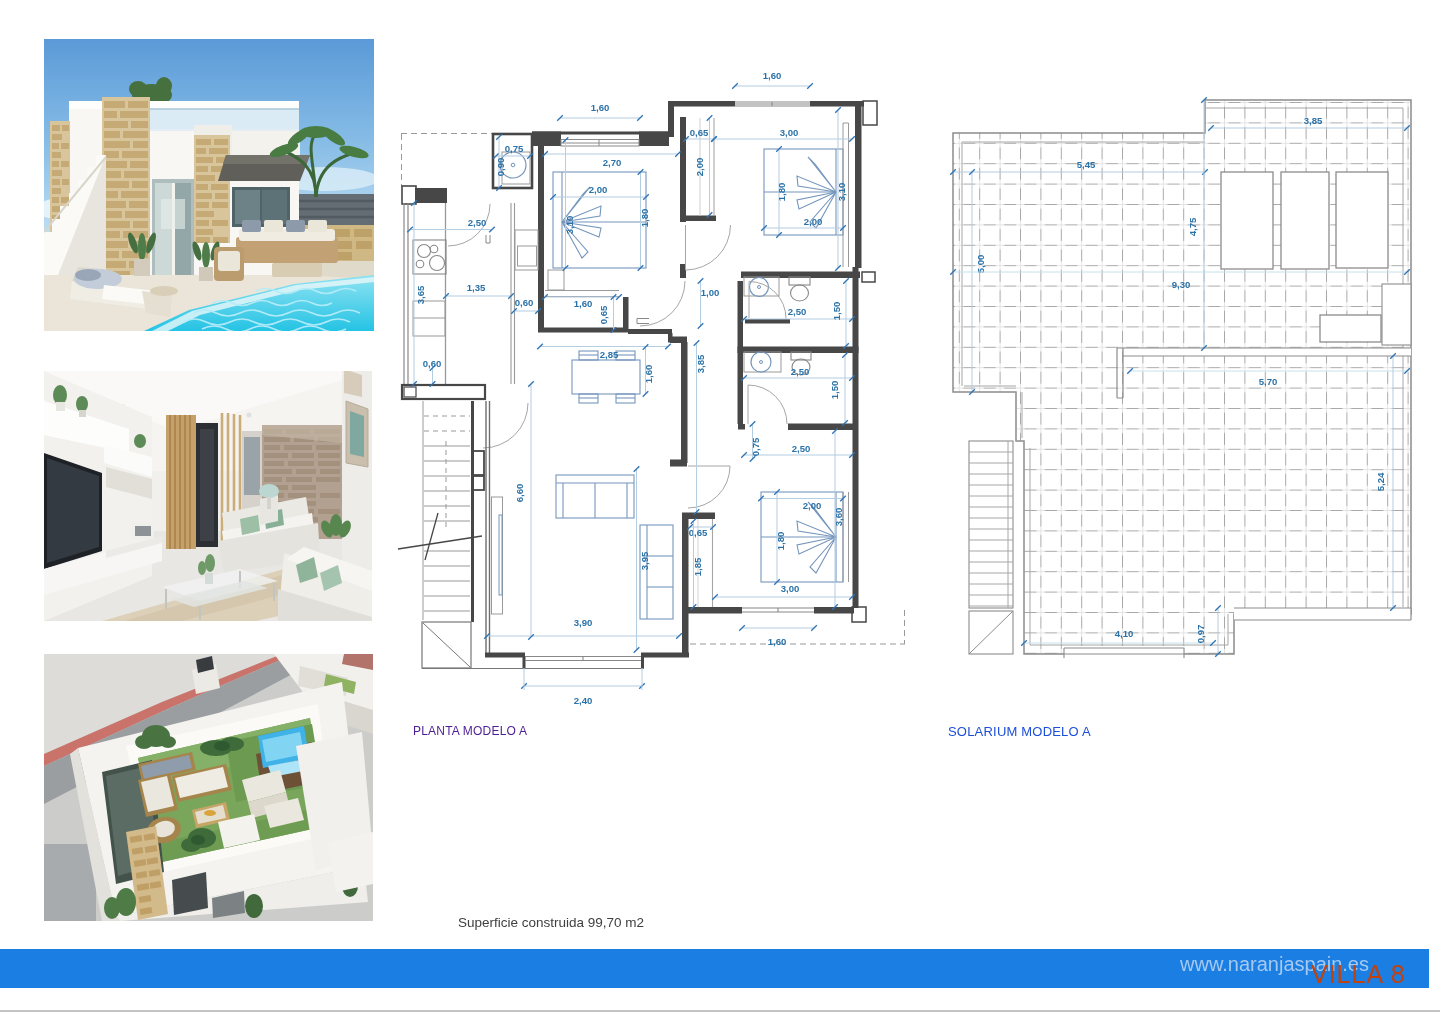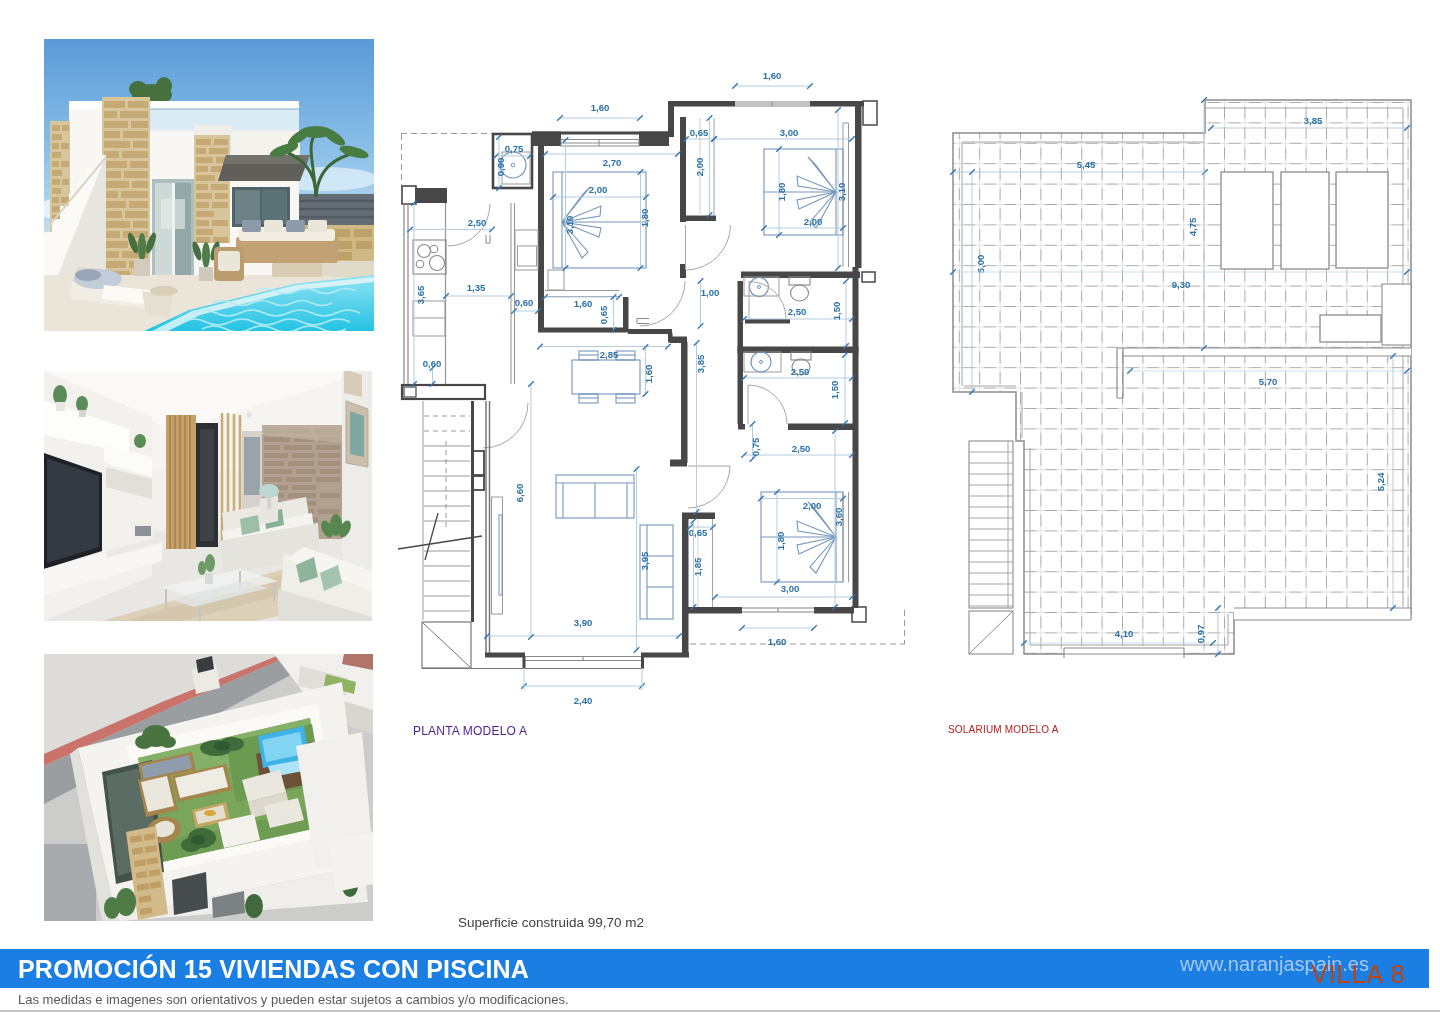--- a/index.html
+++ b/index.html
@@ -943,21 +943,21 @@
 <text x="701" y="567" transform="rotate(-90 701 567)" text-anchor="middle" font-size="9.6" font-weight="bold" fill="#2b72a8">1,85</text>
 <text x="710" y="296" text-anchor="middle" font-size="9.6" font-weight="bold" fill="#2b72a8">1,00</text>
 <text x="432" y="367" text-anchor="middle" font-size="9.6" font-weight="bold" fill="#2b72a8">0,60</text>
 <text x="648" y="561" transform="rotate(-90 648 561)" text-anchor="middle" font-size="9.6" font-weight="bold" fill="#2b72a8">3,95</text>
 <line x1="524" y1="668" x2="524" y2="690" stroke="#b3cde2" stroke-width="1"></line>
       <line x1="642" y1="668" x2="642" y2="690" stroke="#b3cde2" stroke-width="1"></line>
 </svg>
 
 <div class="abs" style="left:413px;top:724px;font-size:12px;letter-spacing:0.2px;color:#4c1d95;">PLANTA MODELO A</div>
 
-<div class="abs" style="left:948px;top:724px;font-size:10px;letter-spacing:0.2px;color:#b91c1c;">SOLARIUM MODELO A</div>
+<div class="abs" style="left:948px;top:724px;font-size:13px;letter-spacing:0.2px;color:#1d4ed8;">SOLARIUM MODELO A</div>
 
 <div class="abs" style="left:458px;top:915px;font-size:13.5px;color:#404040;">Superficie construida 99,70 m2</div>
 
 <svg class="abs" style="left:930px;top:60px" width="510" height="700" viewBox="930 60 510 700" font-family="Liberation Sans, sans-serif">
 <defs>
 <pattern id="tile" width="20.4" height="20.4" patternUnits="userSpaceOnUse">
 <path d="M0 0.5 H20.4 M0.5 0 V20.4" stroke="#dedede" stroke-width="0.8" fill="none"></path>
 <path d="M4.5 0.5 H16.5 M0.5 4.5 V16.5" stroke="#a8a8a8" stroke-width="1" fill="none"></path>
 </pattern>
 </defs>
@@ -1034,22 +1034,20 @@
       <line x1="1210.2" y1="645.8" x2="1215.8" y2="640.2" stroke="#2e74b5" stroke-width="1.3"></line>
       <text x="1124" y="637" text-anchor="middle" font-size="9.6" font-weight="bold" fill="#2b72a8">4,10</text>
 <line x1="1218" y1="608" x2="1218" y2="654" stroke="#b3cde2" stroke-width="1"></line>
       <line x1="1215.2" y1="610.8" x2="1220.8" y2="605.2" stroke="#2e74b5" stroke-width="1.3"></line>
       <line x1="1215.2" y1="656.8" x2="1220.8" y2="651.2" stroke="#2e74b5" stroke-width="1.3"></line>
       <text x="1204" y="634" transform="rotate(-90 1204 634)" text-anchor="middle" font-size="9.6" font-weight="bold" fill="#2b72a8">0,97</text>
 </svg>
 
 <div class="abs" style="left:0px;top:949px;width:1429px;height:39px;background:#1b7ee2;"></div>
 
-<div class="abs" style="left:18px;top:955px;font-size:25px;font-weight:bold;color:#ffffff;letter-spacing:0.2px;">PROMOCIÓN 15 VIVIENDAS CON PISCINA</div>
 
 <div class="abs" style="left:1180px;top:953px;font-size:20px;color:#a5c9f1;font-weight:normal;">www.naranjaspain.es</div>
 
 <div class="abs" style="left:1311px;top:960px;font-size:25px;color:#c2410c;letter-spacing:1px;">VILLA 8</div>
 
 <div class="abs" style="left:0px;top:1010px;width:1440px;height:2px;background:#b5b5b5;opacity:0.8;"></div>
 
-<div class="abs" style="left:18px;top:992px;font-size:13px;color:#595959;">Las medidas e imagenes son orientativos y pueden estar sujetos a cambios y/o modificaciones.</div>
 </div>
 
 </body></html>

